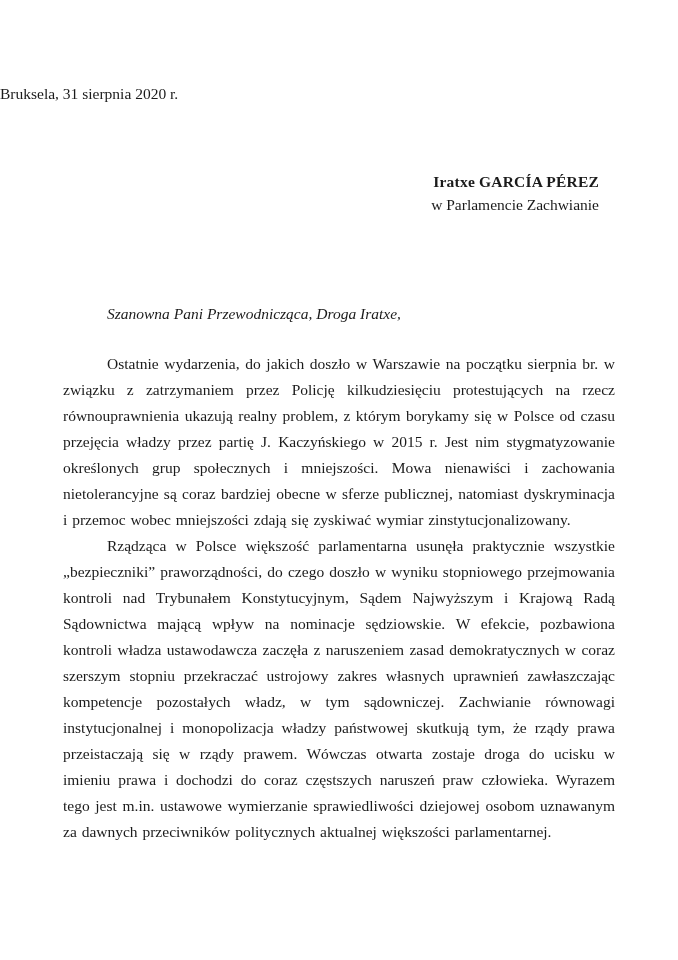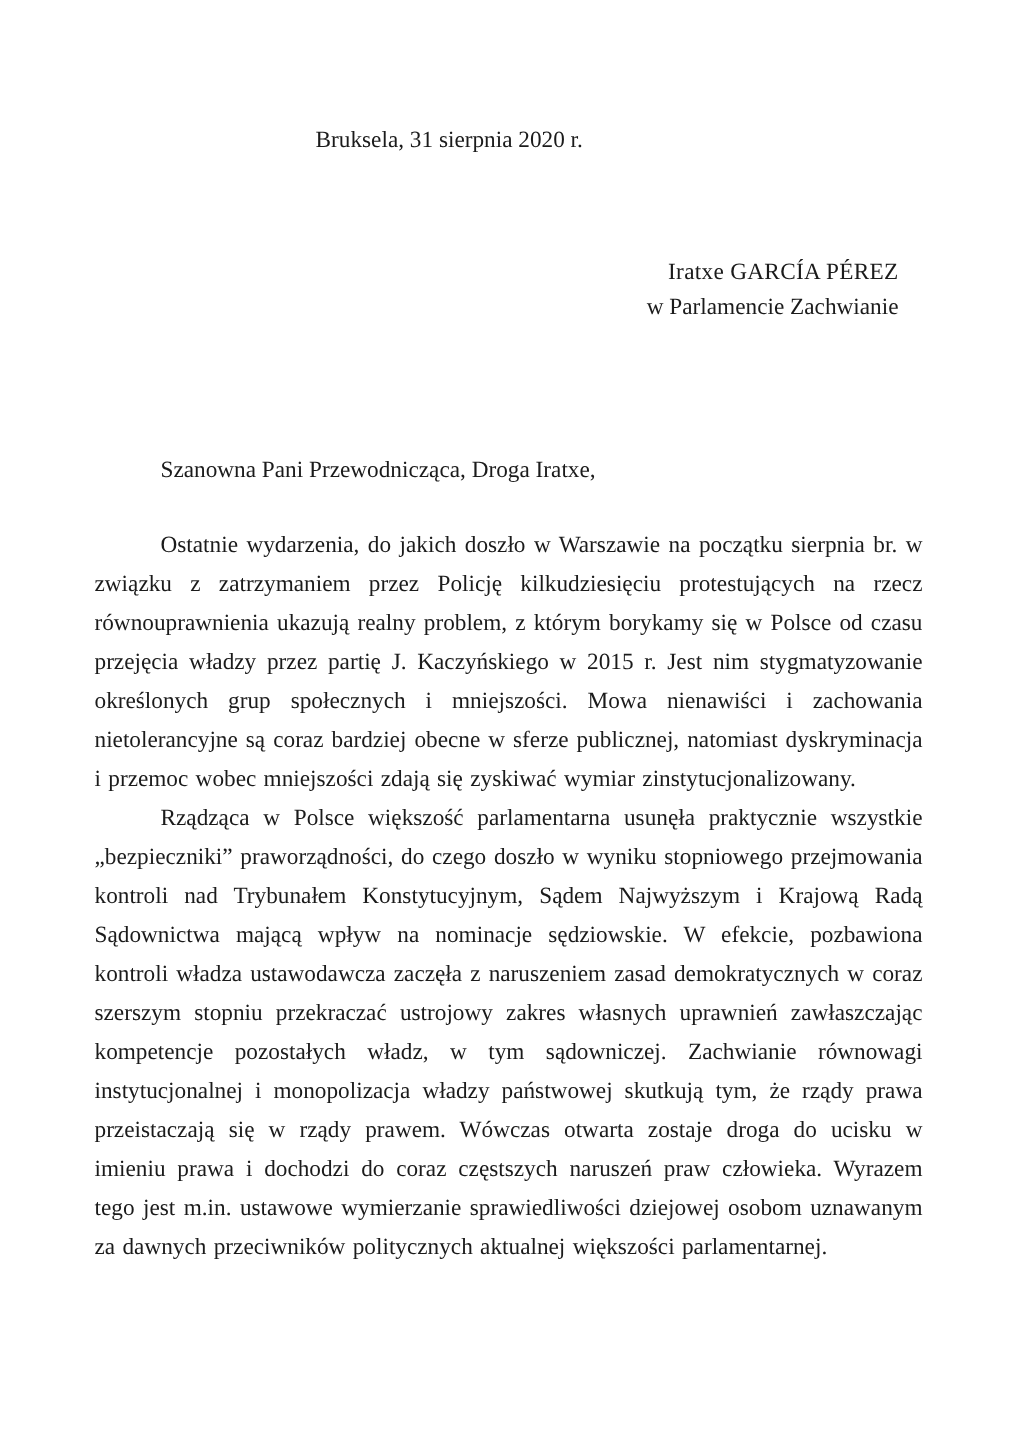--- a/index.html
+++ b/index.html
@@ -14,46 +14,47 @@
     background: #ffffff;
     font-family: "Liberation Serif", serif;
     color: #1b1b1b;
     overflow: hidden;
   }
   .date-line {
     position: absolute;
     top: 82px;
     left: 0;
     right: 79px;
-    text-align: center;
+    text-align: left;
     font-size: 15.5px;
     line-height: 23px;
   }
   .recipient {
     position: absolute;
     top: 170px;
     left: 0;
     right: 79px;
     text-align: right;
     font-size: 15.5px;
     line-height: 23px;
   }
   .recipient .name {
-    font-weight: normal;
+    font-weight: bold;
     letter-spacing: 0.2px;
   }
   .body-block {
     position: absolute;
     top: 301px;
     left: 63px;
     width: 552px;
     font-size: 15.5px;
     line-height: 26px;
   }
   .salutation {
+    font-style: italic;
     text-indent: 44px;
     margin: 0 0 24px 0;
   }
   p.para {
     margin: 0;
     text-align: justify;
     text-indent: 44px;
     hyphens: auto;
     -webkit-hyphens: auto;
     word-spacing: 1px;

